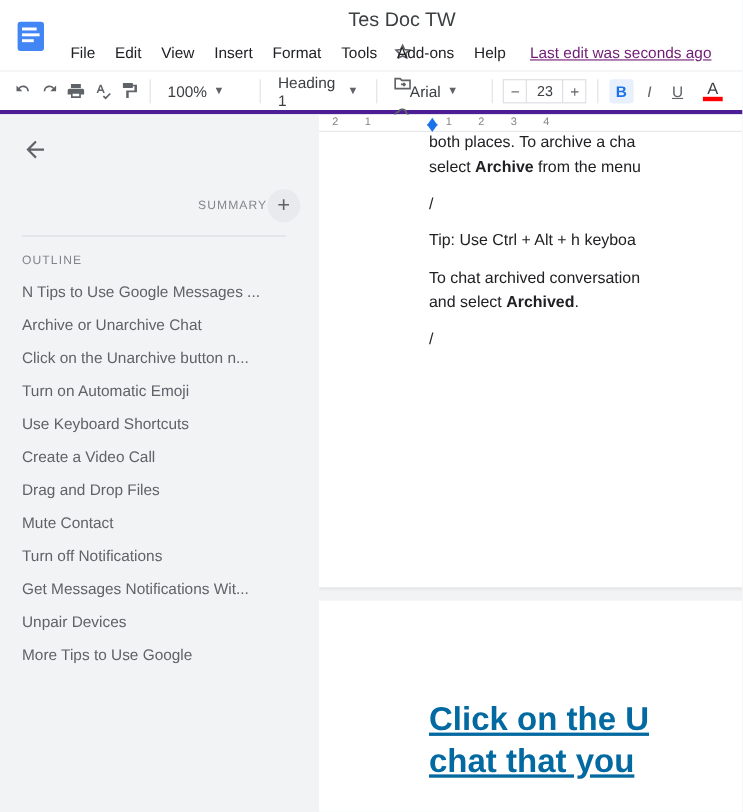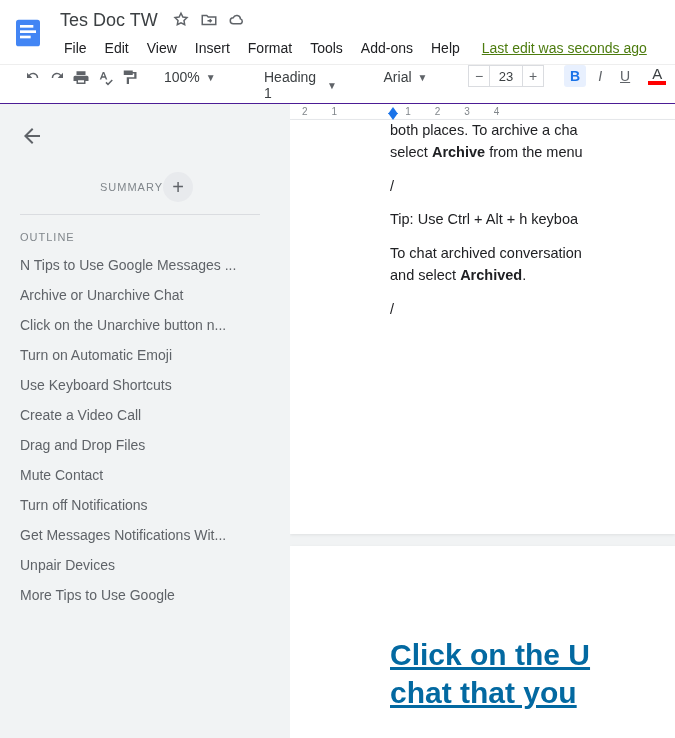--- a/index.html
+++ b/index.html
@@ -26,20 +26,21 @@
     justify-content: center;
     margin-right: 8px;
   }
   .doc-icon svg { width: 32px; height: 40px; }
   .title-col { flex: 1; }
   .title-row {
     display: flex;
     align-items: center;
     height: 24px;
     gap: 10px;
+    flex-direction: column;
   }
   .doc-title {
     font-size: 18px;
     color: #3c4043;
     padding: 0 4px;
   }
   .title-ic {
     width: 18px; height: 18px;
     fill: #5f6368;
     cursor: pointer;
@@ -52,32 +53,32 @@
     margin-top: 4px;
     font-size: 14px;
     color: #202124;
   }
   .menuitem {
     padding: 4px 8px;
     border-radius: 4px;
     cursor: pointer;
   }
   .last-edit {
-    color: #4d7c0f;
+    color: #701a75;
     text-decoration: underline;
     margin-left: 12px;
     cursor: pointer;
   }
   .toolbar {
     height: 40px;
     border-top: 1px solid #eee;
-    border-bottom: 1px solid #4c1d95;
-    display: flex;
-    align-items: flex-start;
-    padding: 0 24px;
+    border-bottom: 4px solid #4c1d95;
+    display: flex;
+    align-items: center;
+    padding: 0 12px;
     gap: 6px;
     font-size: 14px;
     color: #5f6368;
   }
   .tbtn {
     width: 26px; height: 26px;
     display:flex; align-items:center; justify-content:center;
     cursor:pointer; border-radius:3px;
   }
   .tbtn svg { width:18px; height:18px; fill:#5f6368; }
@@ -125,21 +126,21 @@
     background:#f1f3f4;
     padding: 20px 16px 0 20px;
     overflow:hidden;
     border-right:1px solid #f1f3f4;
   }
   .back-arrow {
     width:24px; height:24px; color:#5f6368; cursor:pointer;
     margin-bottom: 24px;
   }
   .summary-row {
-    display:flex; align-items:center; justify-content:center;
+    display:flex; align-items:center; justify-content:flex-end;
     margin-bottom: 12px;
   }
   .summary-label {
     font-size:11px; letter-spacing:1px; color:#80868b; font-weight:500;
   }
   .add-summary {
     width:30px; height:30px; border-radius:50%;
     background:#e8eaed; display:flex; align-items:center; justify-content:center;
     color:#5f6368; font-size:20px; cursor:pointer;
   }

